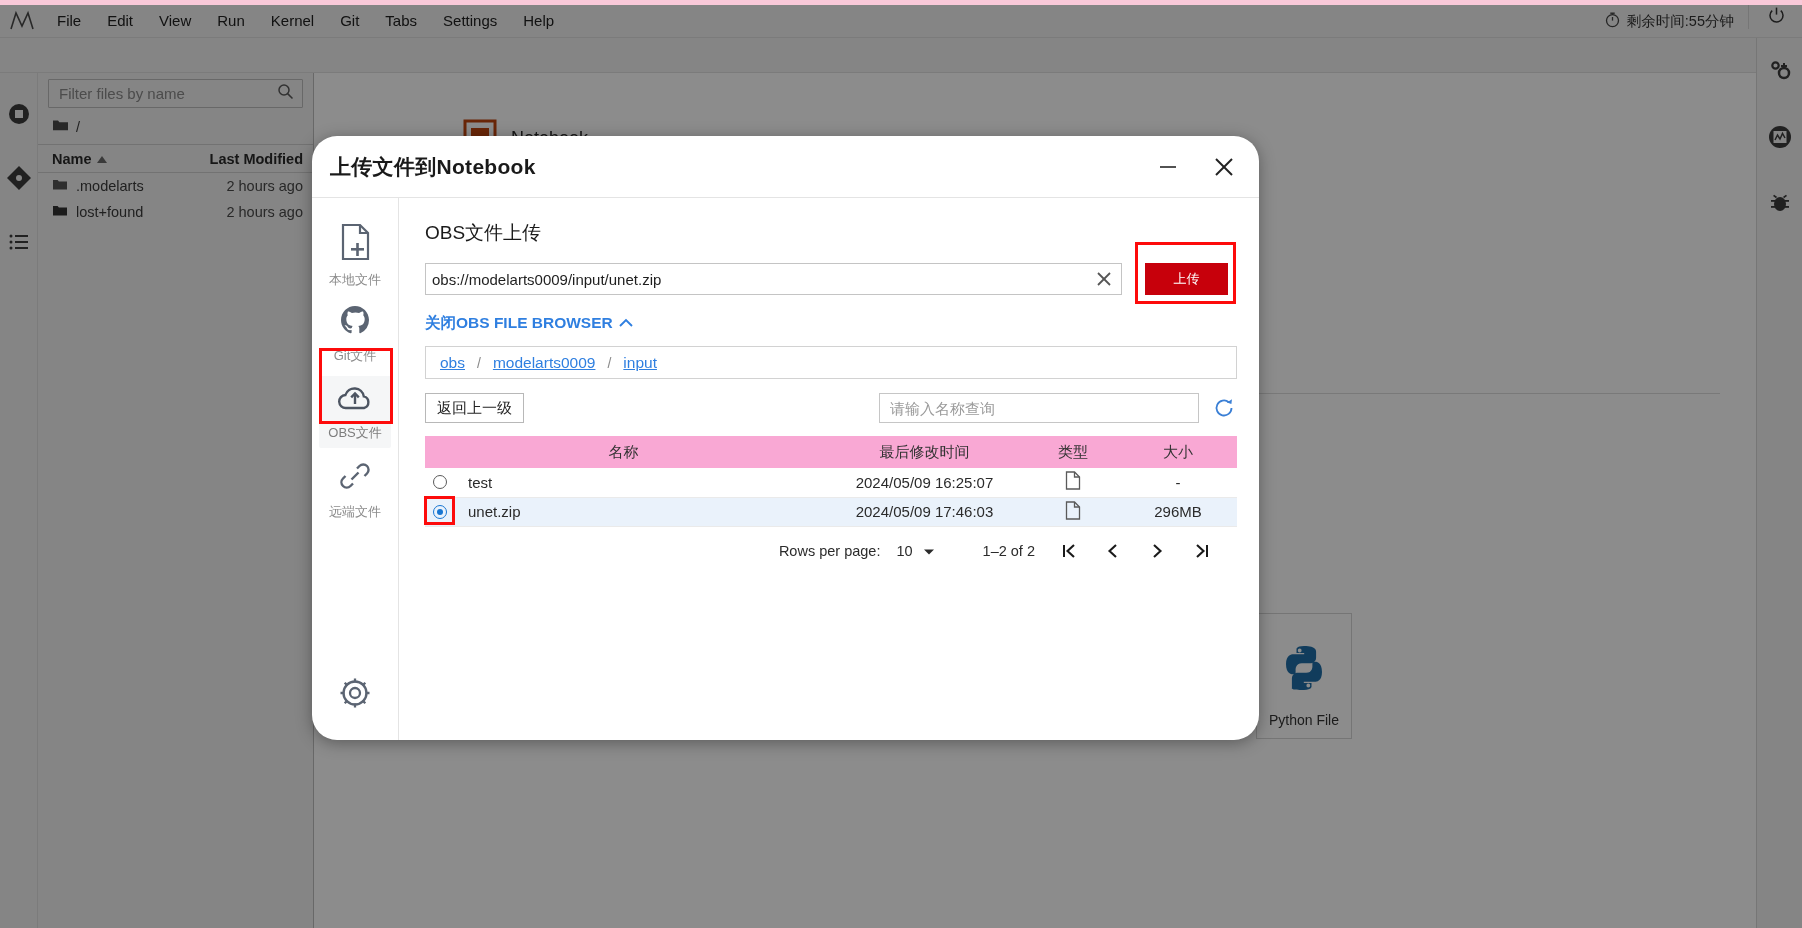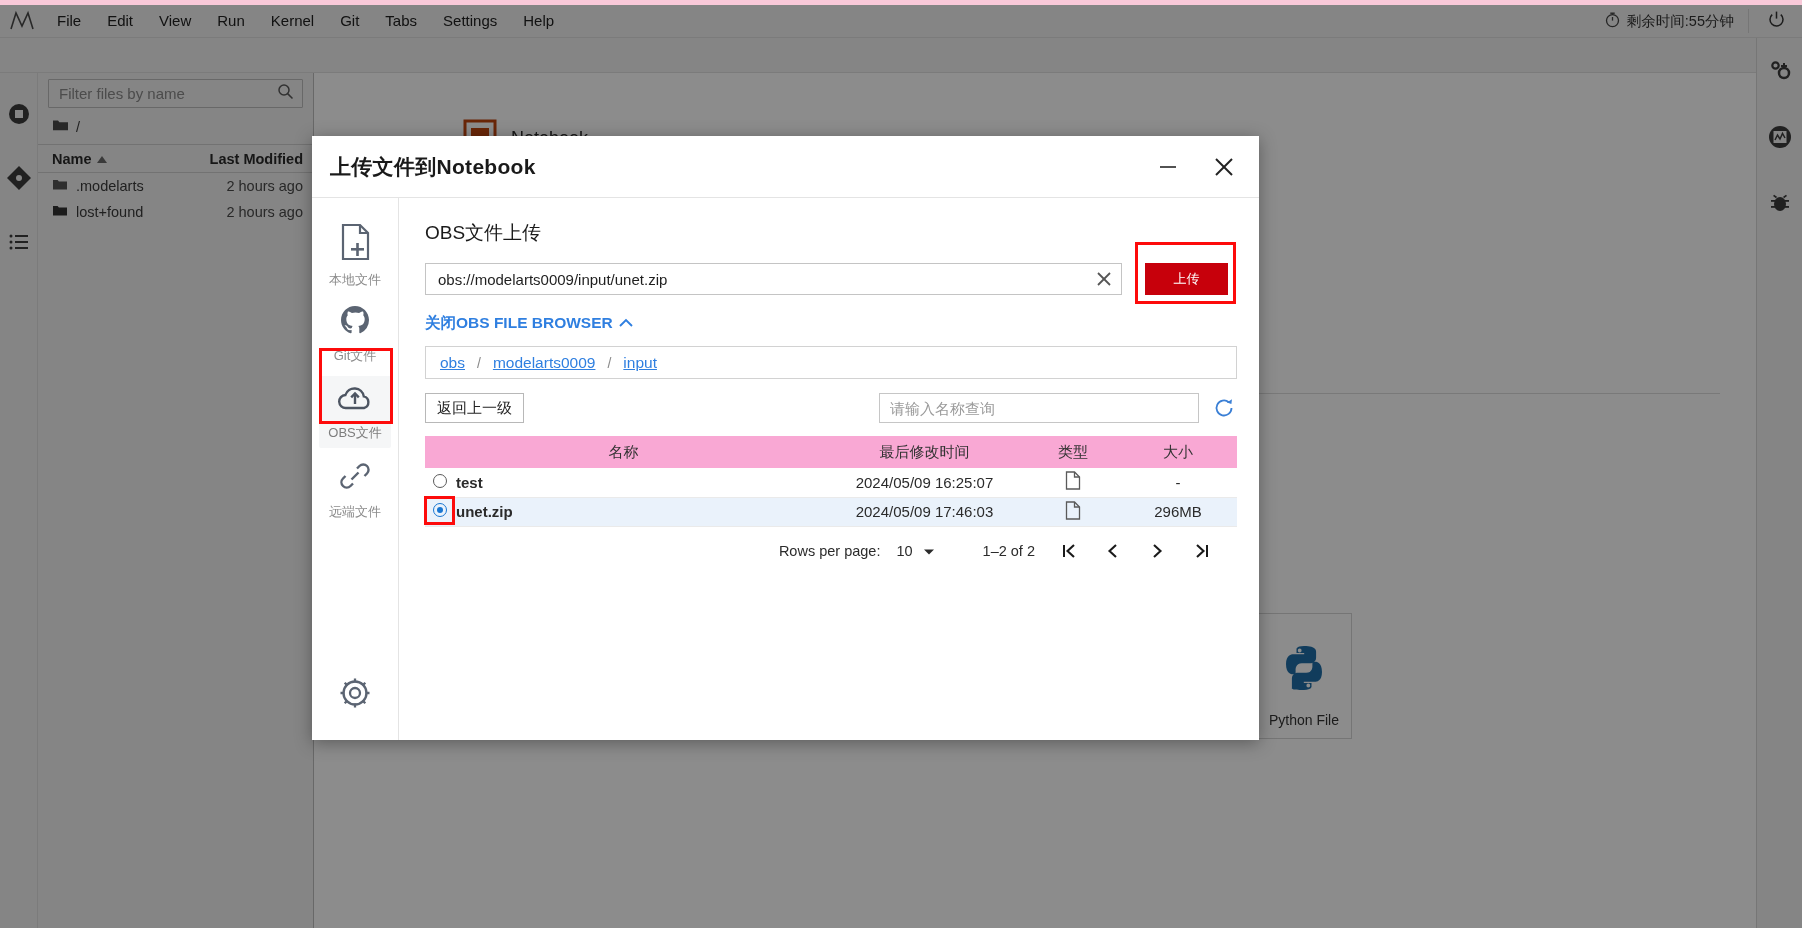--- a/index.html
+++ b/index.html
@@ -22,21 +22,21 @@
     position:absolute; left:0; top:0; width:100%; height:33px;
     background:#f2f2f2; border-bottom:1px solid #e0e0e0;
     display:flex; align-items:center; z-index:5;
   }
   #logo { width:44px; display:flex; align-items:center; justify-content:center; }
   #logo svg { display:block; }
   .menu-item {
     font-size:15px; color:#212121; padding:4px 11px; margin:0 2px;
     line-height:20px; white-space:nowrap; cursor:default;
   }
-  #menu-right { margin-left:auto; display:flex; align-items:center; height:100%; }
+  #menu-right { margin-left:auto; display:flex; height:100%; }
   #timer { display:flex; align-items:center; gap:6px; font-size:14.5px; color:#333; padding-right:14px; }
   #power-wrap { border-left:1px solid #d8d8d8; height:24px; display:flex; align-items:center; padding:0 16px 0 18px; }
 
   
   #toolbar {
     position:absolute; left:0; top:33px; width:100%; height:35px;
     background:#f2f2f2; border-bottom:1px solid #e0e0e0; z-index:4;
   }
   #left-rail {
     position:absolute; left:0; top:68px; width:38px; bottom:0;
@@ -99,21 +99,21 @@
   #right-rail {
     position:absolute; right:0; top:33px; width:46px; bottom:0; background:#f2f2f2;
     border-left:1px solid #d8d8d8; display:flex; flex-direction:column; align-items:center;
     padding-top:20px; gap:40px; z-index:4;
   }
 
   
   #modal {
     position:absolute; left:312px; top:131px; width:947px; height:604px;
     background:#ffffff; box-shadow:0 3px 16px rgba(0,0,0,0.35); z-index:60;
-    display:flex; flex-direction:column;
+    display:flex; flex-direction:column;border-radius:25px;
   }
   #modal-header {
     height:62px; display:flex; align-items:center; padding:0 20px 0 18px;
     border-bottom:1px solid #e4e4e4; flex:none;
   }
   #modal-title { font-size:21px; color:#1a1a1a; font-weight:bold; letter-spacing:.3px; }
   #modal-header-actions { margin-left:auto; display:flex; align-items:center; gap:26px; }
   .hdr-btn { width:30px; height:30px; display:flex; align-items:center; justify-content:center; cursor:pointer; }
   #modal-body { flex:1; display:flex; min-height:0; }
 
@@ -133,21 +133,21 @@
     border:3px solid #fd0b0b; pointer-events:none;
   }
   #settings-gear { position:absolute; bottom:26px; cursor:pointer; }
 
   #modal-main { flex:1; padding:22px 22px 0 26px; min-width:0; position:relative; }
   #obs-title { font-size:19px; color:#1a1a1a; margin:0 0 17px 0; }
 
   #upload-row { display:flex; align-items:stretch; gap:14px; }
   #path-field {
     flex:1; height:32px; border:1px solid #c4c4c4; display:flex; align-items:center;
-    padding:0 4px 0 10px; background:#fff;
+    padding:0 4px 0 4px; background:#fff;
   }
   #path-input {
     flex:1; border:none; outline:none; font-size:15px; color:#1f1f1f; background:transparent;
     font-family:"Liberation Sans", sans-serif;
   }
   #clear-icon { width:26px; height:26px; display:flex; align-items:center; justify-content:center; cursor:pointer; }
   #upload-btn-wrap { position:relative; width:101px; }
   #upload-btn {
     position:absolute; left:9px; top:0; width:83px; height:32px; background:#c7000b;
     color:#fff; border:none; font-size:13px; cursor:pointer; font-family:"Liberation Sans", sans-serif;
@@ -184,21 +184,21 @@
   #obs-table thead th {
     background:#f9a8d4; height:32px; font-size:15px; color:#333; font-weight:normal;
   }
   #obs-table tbody td { height:29px; font-size:15px; color:#2b2b2b; border-bottom:1px solid #eaeaea; }
   .c-name { text-align:center; }
   .c-time { width:205px; text-align:center; }
   .c-type { width:92px; text-align:center; }
   .c-size { width:118px; text-align:center; }
   tr.sel td { background:#eaf2fb; }
   td.cell-name { text-align:left; padding-left:8px; }
-  .name-cell-inner { display:flex; gap:9px; position:relative;font-weight:bold; }
+  .name-cell-inner { display:flex; align-items:center; gap:21px; position:relative; }
   .radio {
     width:14px; height:14px; border:1.5px solid #5a5a5a; border-radius:50%;
     display:inline-block; flex:none; position:relative; cursor:pointer;
   }
   .radio.on { border-color:#1876d2; }
   .radio.on::after {
     content:""; position:absolute; left:3px; top:3px; width:6px; height:6px;
     border-radius:50%; background:#1876d2;
   }
   #radio-highlight {

